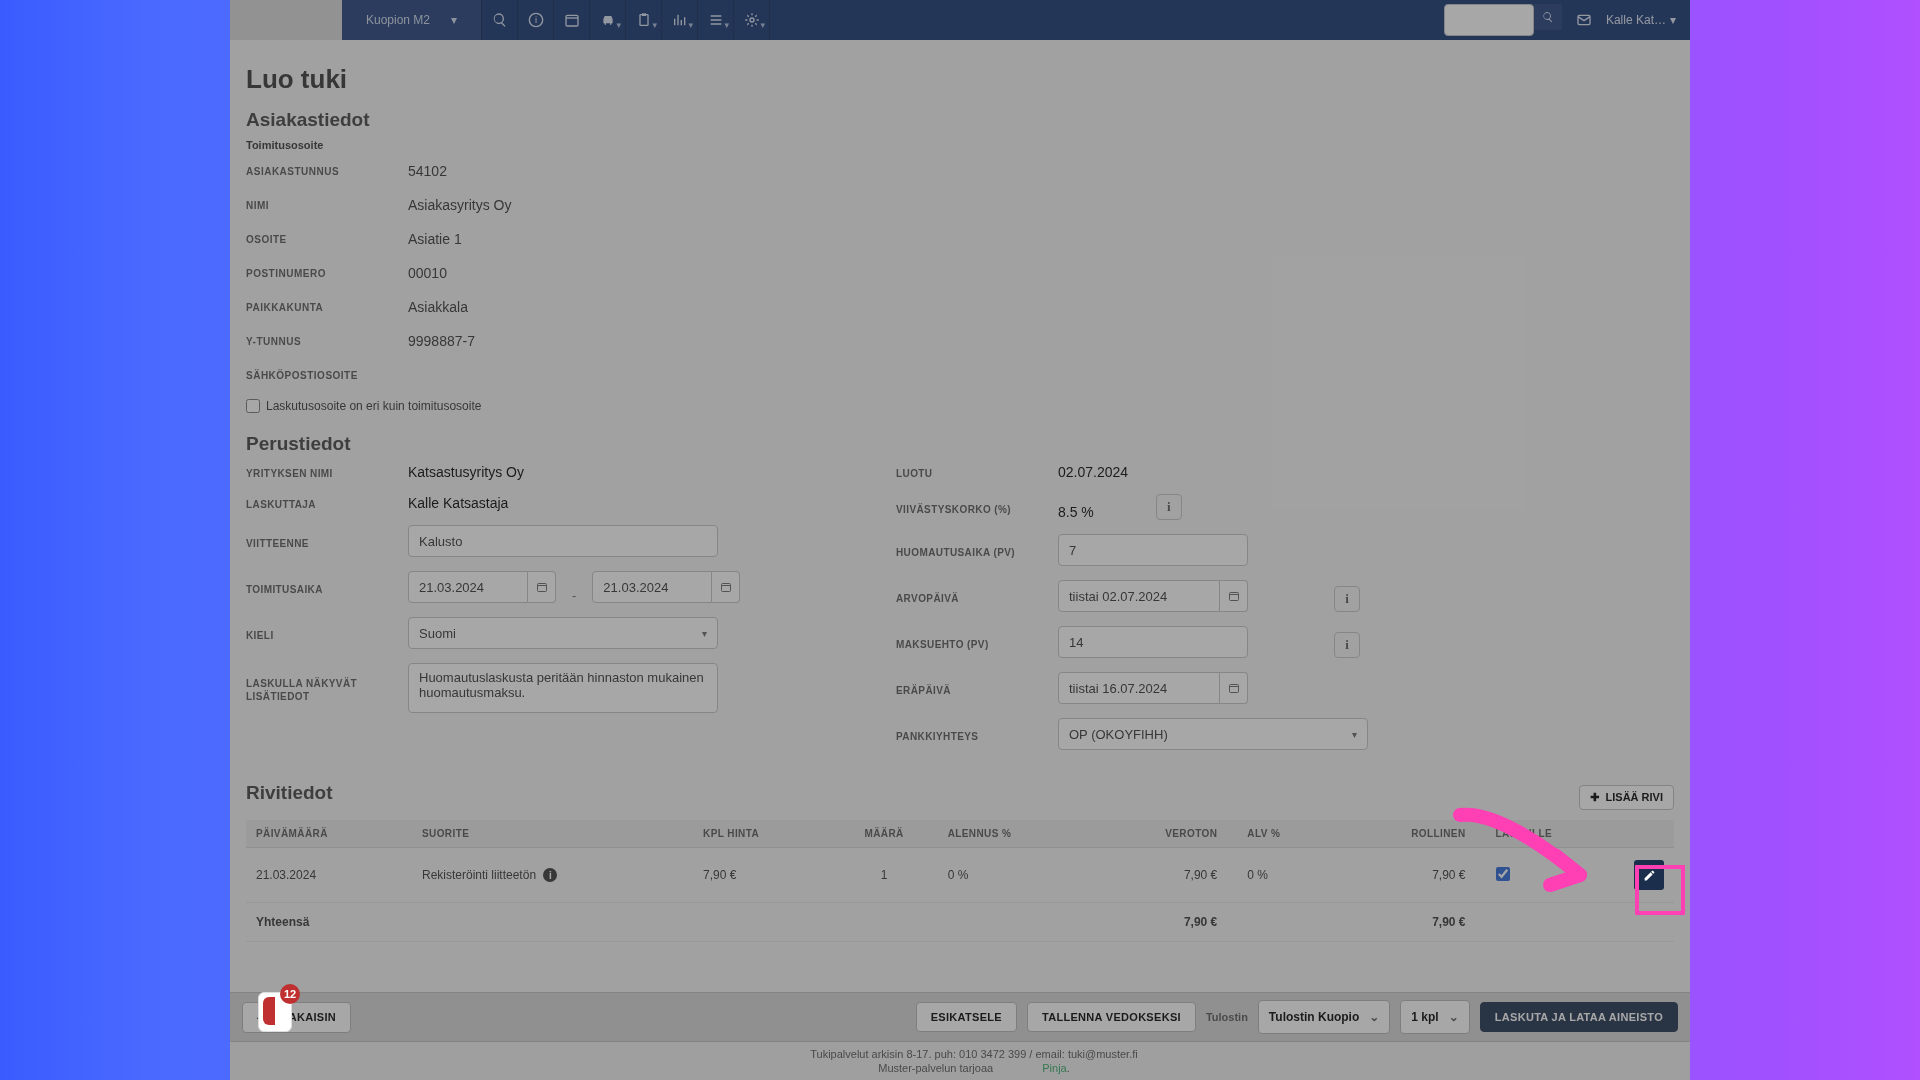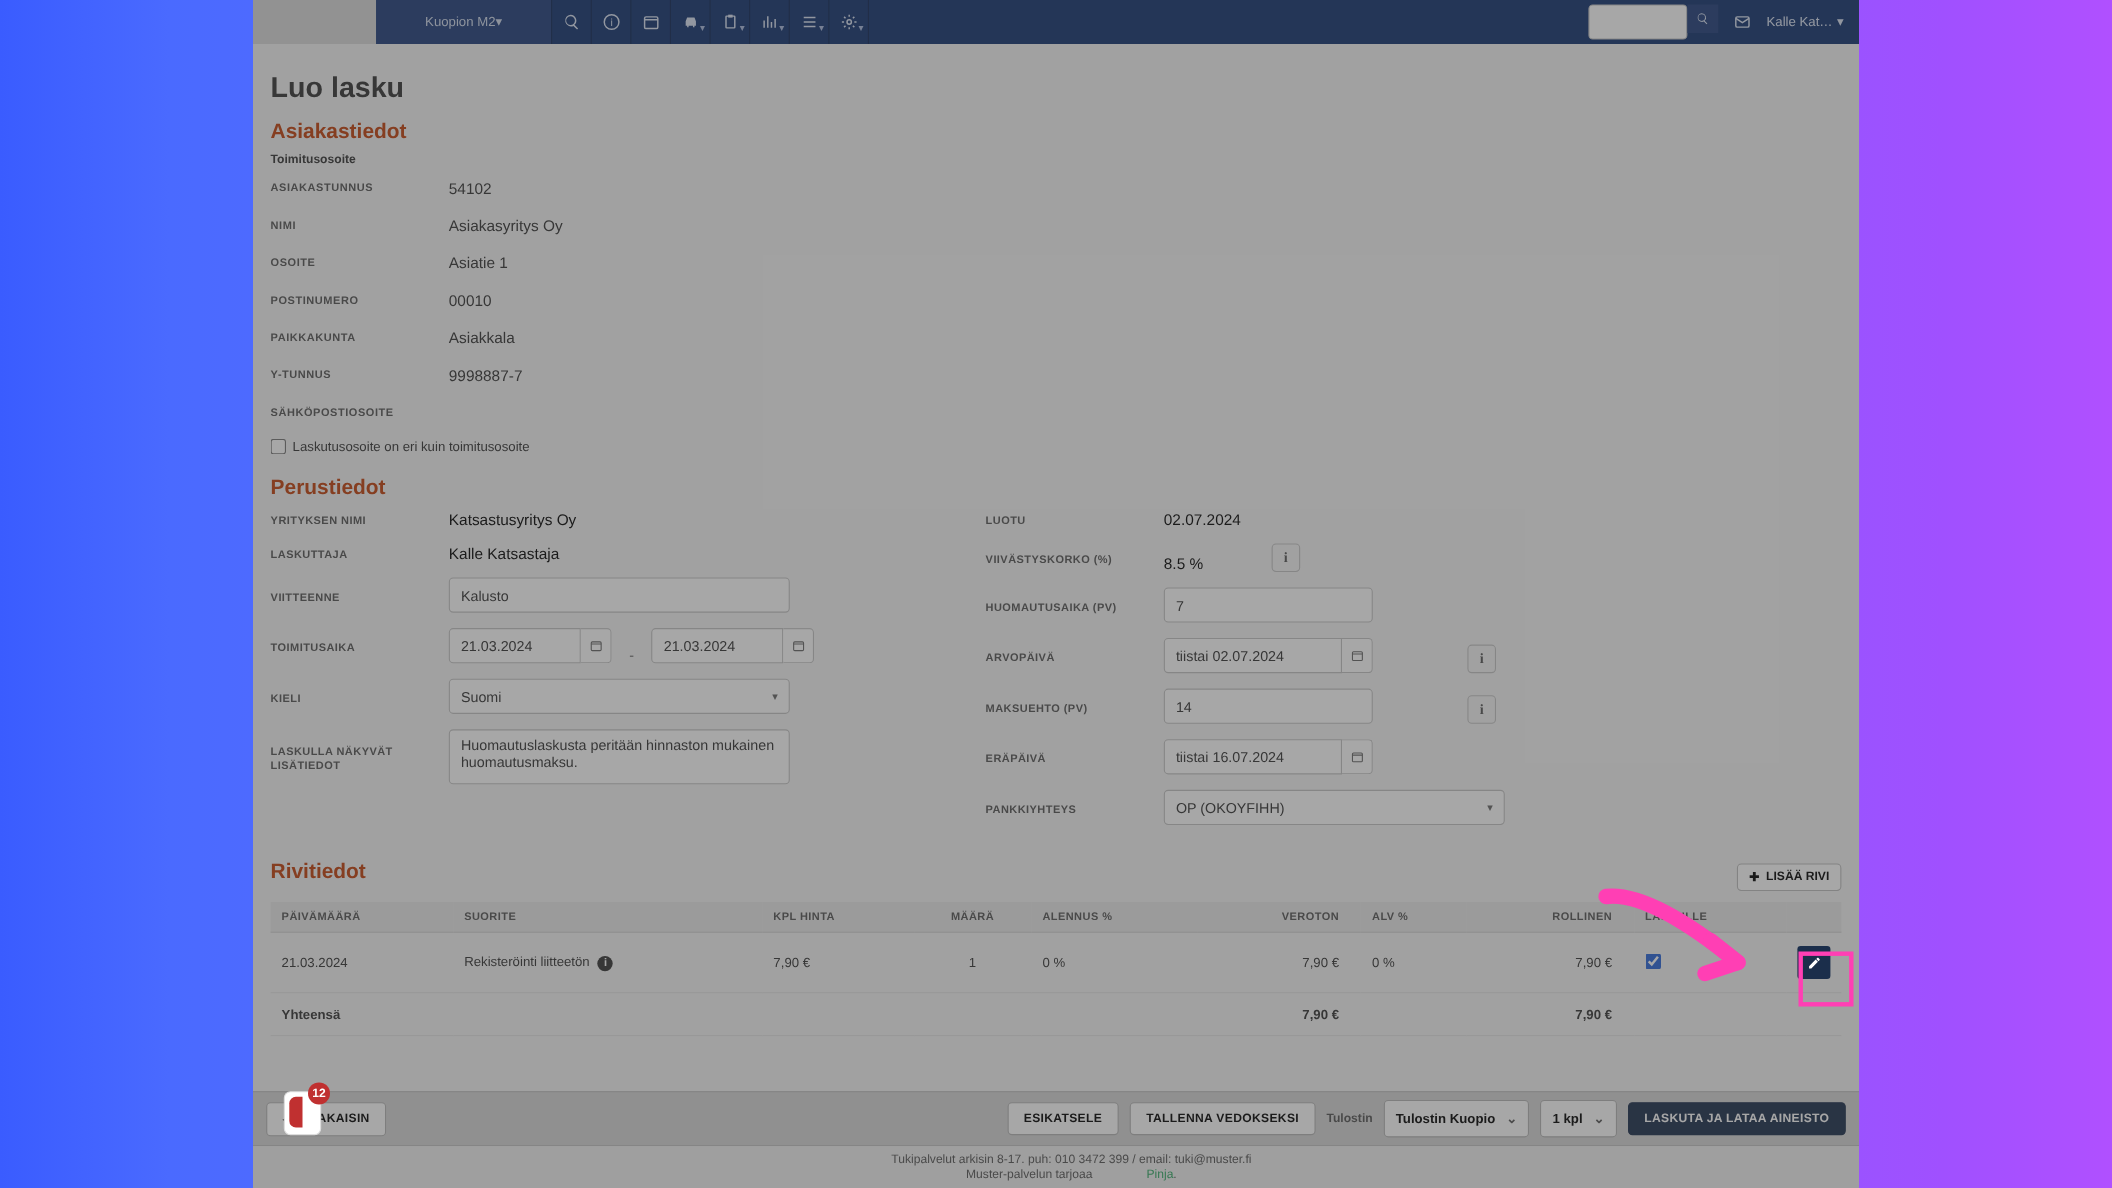--- a/index.html
+++ b/index.html
@@ -17,38 +17,38 @@
 .overlay {
   position: absolute; inset: 0; background: rgba(60,60,60,0.45);
   pointer-events: none; z-index: 5;
 }
 .topbar {
   background: #12326e; height: 40px; display: flex; align-items: center; color: #fff;
   position: relative;
 }
 .logo-box { width: 112px; height: 40px; background: #d9d9d9; }
 .org-select {
-  background: #1f3d7a; color: #cfd9ec; padding: 0 8px; height: 40px; display: flex; align-items: center;
-  width: 160px; justify-content: center; font-size: 12px; border-right:1px solid #0b2352;
+  background: #1f3d7a; color: #cfd9ec; padding: 0 24px; height: 40px; display: flex; align-items: center;
+  width: 140px; justify-content: space-between; font-size: 12px; border-right:1px solid #0b2352;
 }
 .top-icons { display: flex; }
 .top-icons .icn { width: 36px; height: 40px; display:flex; align-items:center; justify-content:center; color:#d9e2f3; border-right:1px solid #0b2352; position:relative;}
 .top-icons .icn svg { width:16px; height:16px; fill:#d9e2f3; }
 .top-icons .dd::after { content:"▾"; font-size:9px; position:absolute; right:4px; bottom:10px; color:#a8b9dc;}
 .top-right { margin-left:auto; display:flex; align-items:center; gap:8px; padding-right:14px;}
 .search-wrap { display:flex; }
 .search-wrap input { background:#1f3d7a; border:none; height:26px; width:90px; color:#fff; padding:0 6px;}
 .search-btn { background:#1f3d7a; border:none; width:28px; height:26px; display:flex;align-items:center;justify-content:center;}
 .search-btn svg{width:12px;height:12px;fill:#d9e2f3;}
 .mail-icn{width:28px;display:flex;align-items:center;justify-content:center;}
 .mail-icn svg{width:16px;height:16px;fill:#d9e2f3;}
 .user-menu{color:#d9e2f3;font-size:12px;display:flex;align-items:center;gap:4px;}
 .content{padding:24px 16px 110px 16px;}
 h1{font-size:26px;font-weight:600;color:#333;margin-bottom:14px;}
-h2{font-size:19px;font-weight:600;color:#c2410c;margin-bottom:8px;}
+h2{font-size:19px;font-weight:600;color:#404040;margin-bottom:8px;}
 .sublabel{font-size:11px;font-weight:700;color:#333;margin-bottom:12px;display:block;}
 .kv{display:flex;margin-bottom:18px;}
 .kv .k{width:162px;font-size:10px;letter-spacing:0.5px;color:#555;font-weight:700;text-transform:uppercase;padding-top:3px;}
 .kv .v{font-size:14px;color:#333;}
 .chk-row{display:flex;align-items:center;gap:6px;margin:6px 0 20px 0;}
 .chk-row input{width:14px;height:14px;}
 .chk-row label{font-size:12px;color:#333;}
 .two-col{display:flex;gap:40px;}
 .two-col .col{flex:1; max-width:610px;}
 .frow{display:flex;align-items:center;margin-bottom:14px;}
@@ -175,21 +175,21 @@
           </svg>
         </div>
       <div class="user-menu">
         <span>Kalle Kat…</span>
         <span>▾</span>
       </div>
     </div>
   </div>
 
   <div class="content">
-    <h1>Luo lasku</h1>
+    <h1>Luo tuki</h1>
     <h2>Asiakastiedot</h2>
     <span class="sublabel">Toimitusosoite</span>
 
     <div class="kv">
         <div class="k">ASIAKASTUNNUS</div>
         <div class="v">54102</div>
       </div>
     <div class="kv">
         <div class="k">NIMI</div>
         <div class="v">Asiakasyritys Oy</div>

